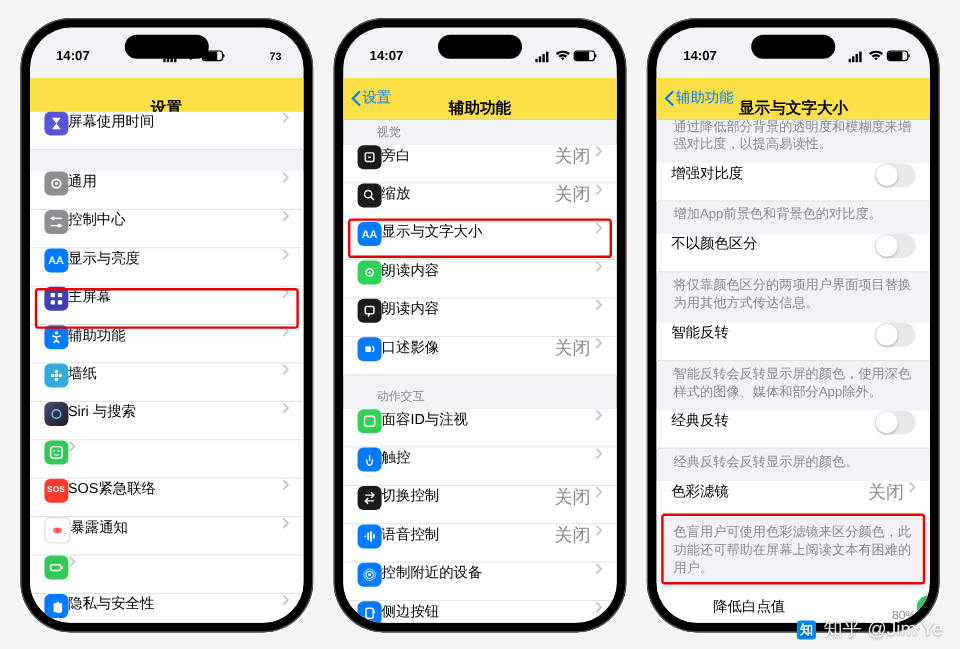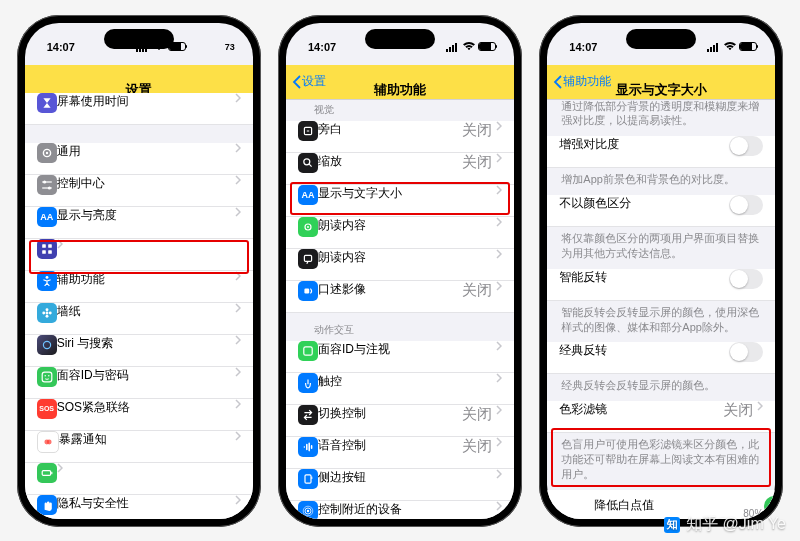--- a/index.html
+++ b/index.html
@@ -251,20 +251,21 @@
         </div>
         <div class="row">
           <span class="icon" style="background:#4040b0">
               <svg viewBox="0 0 10 10">
                 <rect x="1" y="1" width="3" height="3" fill="#fff" rx="0.5"></rect>
                 <rect x="6" y="1" width="3" height="3" fill="#fff" rx="0.5"></rect>
                 <rect x="1" y="6" width="3" height="3" fill="#fff" rx="0.5"></rect>
                 <rect x="6" y="6" width="3" height="3" fill="#fff" rx="0.5"></rect>
               </svg>
             </span>
+          <span class="label">主屏幕</span>
           <span class="chev">
               <svg viewBox="0 0 6 10">
                 <path d="M1 1l4 4-4 4" stroke="#c7c7cc" stroke-width="1.5" fill="none"></path>
               </svg>
             </span>
         </div>
         <div class="row">
           <span class="icon" style="background:#007aff">
               <svg viewBox="0 0 10 10">
                 <circle cx="5" cy="2" r="1.2" fill="#fff"></circle>
@@ -310,21 +311,20 @@
         </div>
         <div class="row">
           <span class="icon" style="background:#34c759">
               <svg viewBox="0 0 10 10">
                 <rect x="1" y="1" width="8" height="8" rx="2" fill="none" stroke="#fff" stroke-width="1"></rect>
                 <circle cx="3.5" cy="4" r="0.6" fill="#fff"></circle>
                 <circle cx="6.5" cy="4" r="0.6" fill="#fff"></circle>
                 <path d="M3.5 6.5q1.5 1 3 0" stroke="#fff" stroke-width="0.8" fill="none"></path>
               </svg>
             </span>
-          <span class="label">面容ID与密码</span>
           <span class="chev">
               <svg viewBox="0 0 6 10">
                 <path d="M1 1l4 4-4 4" stroke="#c7c7cc" stroke-width="1.5" fill="none"></path>
               </svg>
             </span>
         </div>
         <div class="row">
           <span class="icon" style="background:#ff3b30">
               <span style="font-size:7px;font-weight:bold;">SOS</span>
             </span>
@@ -547,40 +547,40 @@
           <span class="tail">关闭</span>
           <span class="chev">
               <svg viewBox="0 0 6 10">
                 <path d="M1 1l4 4-4 4" stroke="#c7c7cc" stroke-width="1.5" fill="none"></path>
               </svg>
             </span>
         </div>
         <div class="row">
           <span class="icon" style="background:#007aff">
               <svg viewBox="0 0 10 10">
-                <rect x="2.5" y="1.5" width="5" height="7" rx="1" fill="none" stroke="#fff"></rect>
-                <rect x="7.8" y="3" width="0.8" height="2" fill="#fff"></rect>
-              </svg>
-            </span>
-          <span class="label">侧边按钮</span>
-          <span class="chev">
-              <svg viewBox="0 0 6 10">
-                <path d="M1 1l4 4-4 4" stroke="#c7c7cc" stroke-width="1.5" fill="none"></path>
-              </svg>
-            </span>
-        </div>
-        <div class="row">
-          <span class="icon" style="background:#007aff">
-              <svg viewBox="0 0 10 10">
                 <circle cx="5" cy="5" r="1" fill="#fff"></circle>
                 <circle cx="5" cy="5" r="2.5" fill="none" stroke="#fff" stroke-width="0.7"></circle>
                 <circle cx="5" cy="5" r="4" fill="none" stroke="#fff" stroke-width="0.5"></circle>
               </svg>
             </span>
           <span class="label">控制附近的设备</span>
+          <span class="chev">
+              <svg viewBox="0 0 6 10">
+                <path d="M1 1l4 4-4 4" stroke="#c7c7cc" stroke-width="1.5" fill="none"></path>
+              </svg>
+            </span>
+        </div>
+        <div class="row">
+          <span class="icon" style="background:#007aff">
+              <svg viewBox="0 0 10 10">
+                <rect x="2.5" y="1.5" width="5" height="7" rx="1" fill="none" stroke="#fff"></rect>
+                <rect x="7.8" y="3" width="0.8" height="2" fill="#fff"></rect>
+              </svg>
+            </span>
+          <span class="label">侧边按钮</span>
           <span class="chev">
               <svg viewBox="0 0 6 10">
                 <path d="M1 1l4 4-4 4" stroke="#c7c7cc" stroke-width="1.5" fill="none"></path>
               </svg>
             </span>
         </div>
 
         <div class="highlight" style="top:89px;left:4px;right:4px;height:33px;"></div>
       </div>
     </div>

